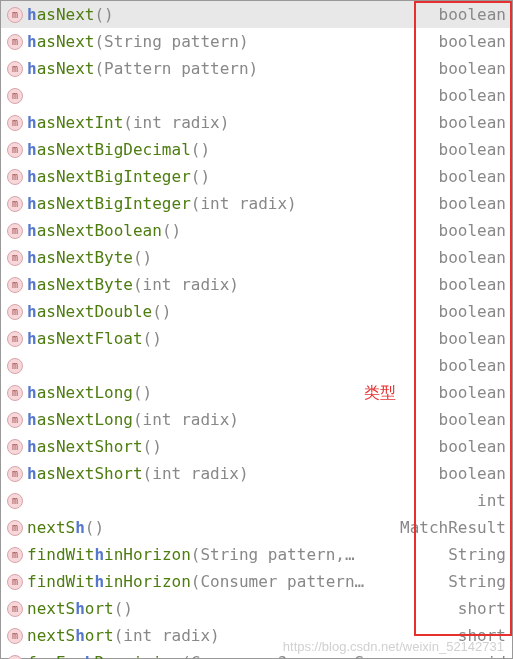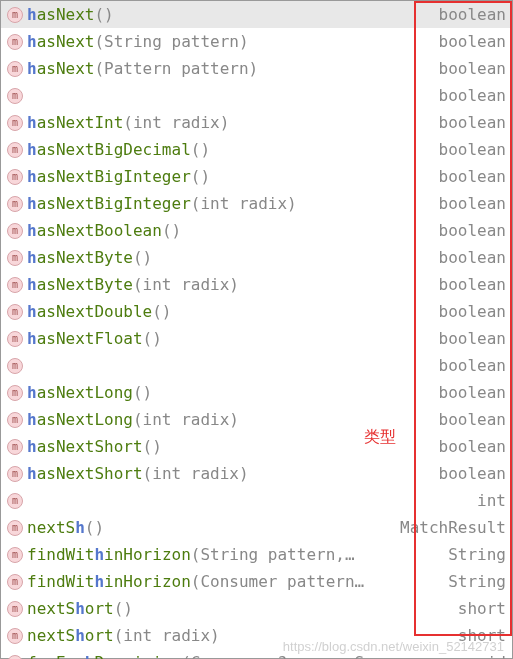--- a/index.html
+++ b/index.html
@@ -49,21 +49,20 @@
       pointer-events: none;
     }
     .annotation {
       position: absolute;
       color: #e63030;
       font-family: sans-serif;
       font-size: 16px;
       right: 116px;
       top: 382px;
       pointer-events: none;
-      margin-top: 44px;
     }
     .watermark {
       position: absolute;
       bottom: 4px;
       right: 8px;
       color: rgba(150,150,150,0.45);
       font-size: 13px;
       font-family: sans-serif;
       pointer-events: none;
     }

